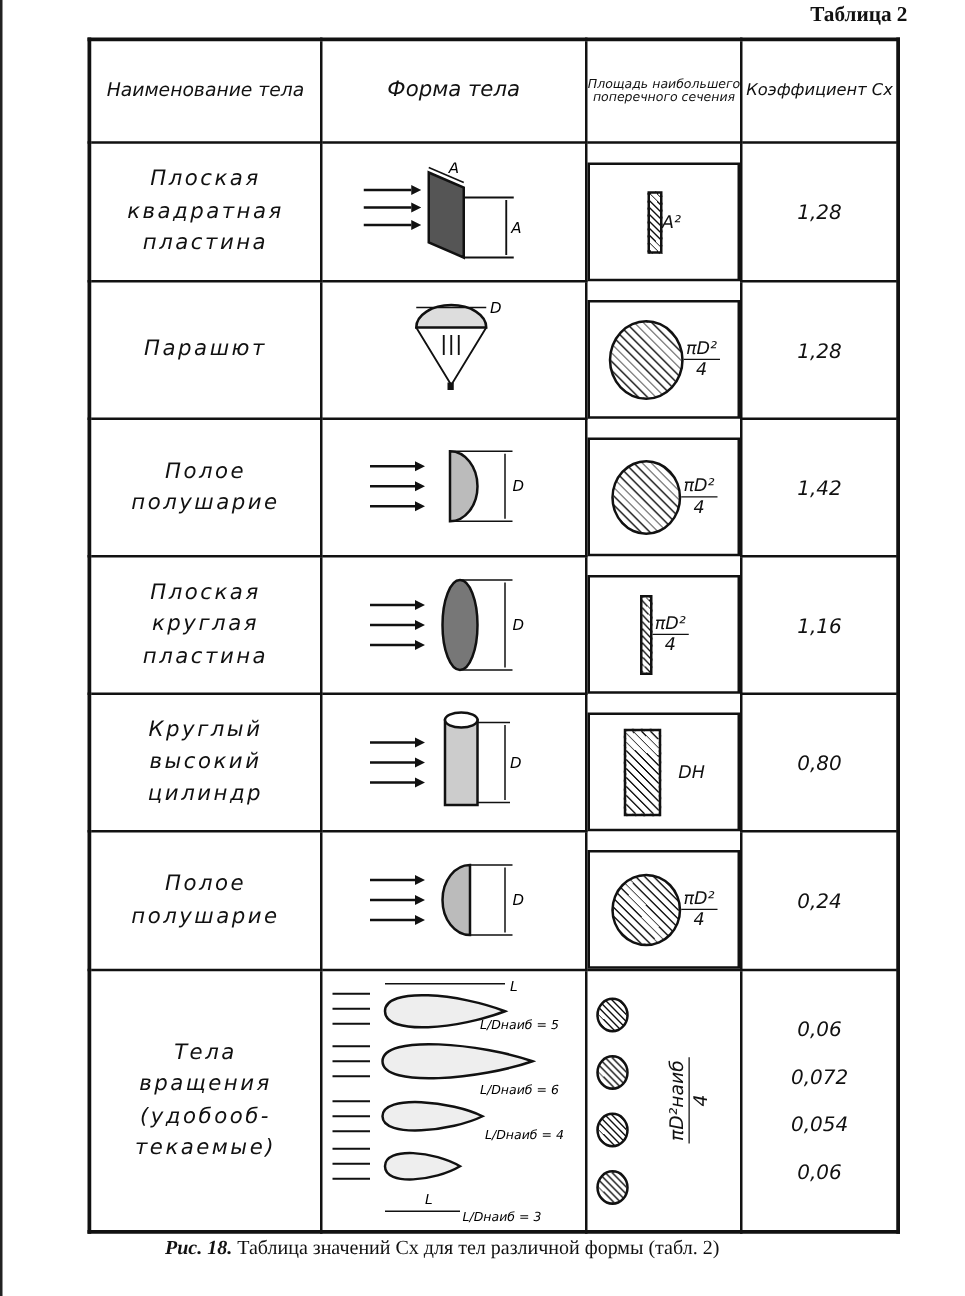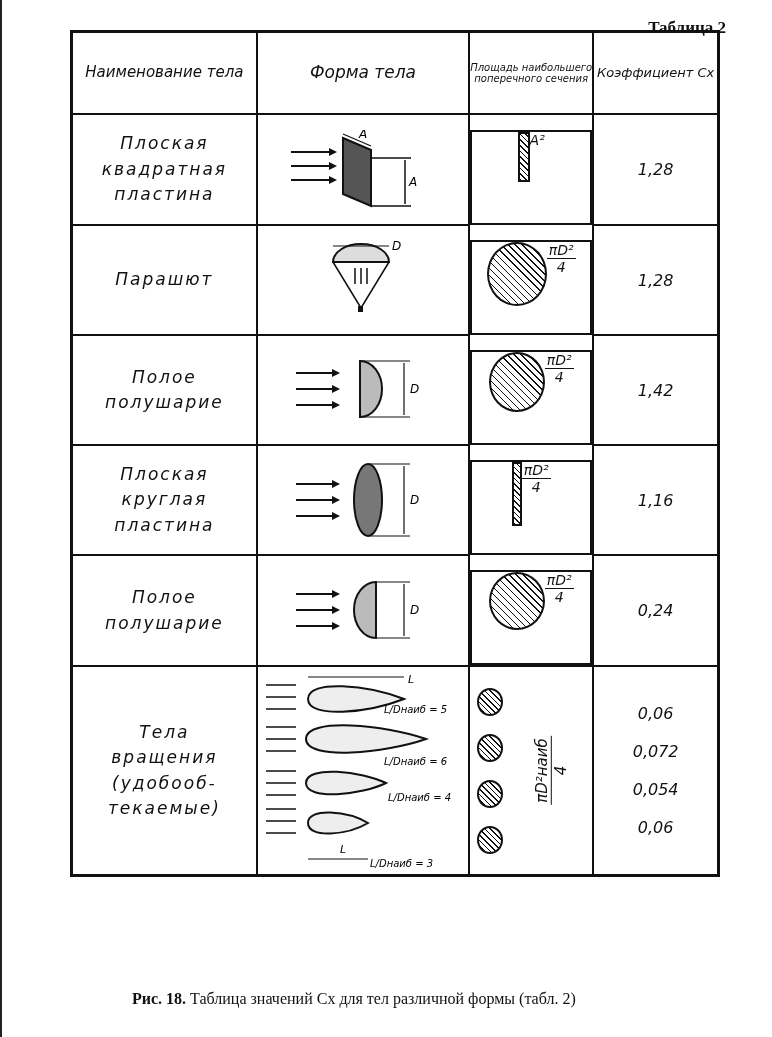--- a/index.html
+++ b/index.html
@@ -1,33 +1,33 @@
 <!DOCTYPE html>
 <html><head>
 <meta charset="utf-8">
 <style>
   html,body{margin:0;padding:0;background:#fff;}
   body{width:772px;height:1037px;position:relative;overflow:hidden;font-family:"DejaVu Sans",sans-serif;color:#111;}
-  .tbl-label{position:absolute;right:46px;top:18px;font-family:"Liberation Serif",serif;font-weight:bold;font-size:17px;}
+  .tbl-label{position:absolute;right:46px;top:2px;font-family:"Liberation Serif",serif;font-weight:bold;font-size:17px;}
   .left-edge{position:absolute;left:0;top:0;width:2px;height:1037px;background:#222;}
   table{position:absolute;left:70px;top:30px;width:650px;border-collapse:collapse;border:3px solid #111;table-layout:fixed;}
   td,th{border:2px solid #111;padding:0;text-align:center;vertical-align:middle;font-style:italic;font-weight:normal;}
   th{height:80px;font-size:15px;line-height:1.15;}
   .c1{width:185px}.c2{width:212px}.c3{width:124px}.c4{width:125px}
   tr.row td{height:91px;margin-top:15px;}
   tr.last td{height:207px;}
   .name{font-size:17px;letter-spacing:2px;line-height:1.5;white-space:pre-line;}
   .cx{font-size:16px;}
   .cx-list{font-size:16px;line-height:38px;}
-  .area{display:flex;align-items:flex-start;justify-content:center;gap:0;font-size:14px;}
+  .area{display:flex;align-items:center;justify-content:center;gap:0;font-size:14px;}
   .frac{display:inline-flex;flex-direction:column;align-items:center;font-size:14px;}
   .frac .num{border-bottom:1.5px solid #111;padding:0 2px;}
   svg{display:block;margin:auto;}
   .caption{position:absolute;left:132px;top:990px;font-family:"Liberation Serif",serif;font-size:16px;}
-  .caption b{font-weight:bold;}
+  .caption b{font-weight:bold;font-style:italic;}
 </style>
 </head>
 <body>
 
 <div class="left-edge"></div>
 <div class="tbl-label">Таблица 2</div>
 
 <table>
   <colgroup>
       <col class="c1">
@@ -138,20 +138,44 @@
     <td class="area">
           <span style="display:inline-block;width:6px;height:60px;border:2px solid #111;background:repeating-linear-gradient(45deg,#111 0 1px,#fff 1px 4px)"></span>
       <span class="frac">
             <span class="num">πD²</span>
             <span>4</span>
           </span>
         </td>
     <td class="cx">1,16</td>
   </tr>
 
+  <tr class="row">
+    <td class="name">Круглый
+высокий
+цилиндр</td>
+    <td>
+          <svg width="150" height="84" viewBox="0 0 150 84">
+      <g stroke="#111" stroke-width="2">
+              <path d="M8 26h36M8 42h36M8 58h36"></path>
+            </g>
+      <g fill="#111">
+              <path d="M44 22l8 4-8 4zM44 38l8 4-8 4zM44 54l8 4-8 4z"></path>
+            </g>
+      <rect x="68" y="8" width="26" height="68" fill="#ccc" stroke="#111" stroke-width="2"></rect>
+      <ellipse cx="81" cy="8" rx="13" ry="6" fill="#fff" stroke="#111" stroke-width="2"></ellipse>
+      <path d="M94 10h26M94 74h26M116 12v60" stroke="#111" stroke-width="1.2"></path>
+      <text x="120" y="46" font-size="12" font-style="italic">D</text>
+          </svg>
+        </td>
+    <td class="area">
+          <span style="display:inline-block;width:26px;height:66px;border:2px solid #111;background:repeating-linear-gradient(45deg,#111 0 1px,#fff 1px 5px)"></span>
+          <span style="margin-left:14px">DH</span>
+        </td>
+    <td class="cx">0,80</td>
+  </tr>
 
   <tr class="row">
     <td class="name">Полое
 полушарие</td>
     <td>
           <svg width="150" height="70" viewBox="0 0 150 70">
       <g stroke="#111" stroke-width="2">
               <path d="M8 18h36M8 34h36M8 50h36"></path>
             </g>
       <g fill="#111">

